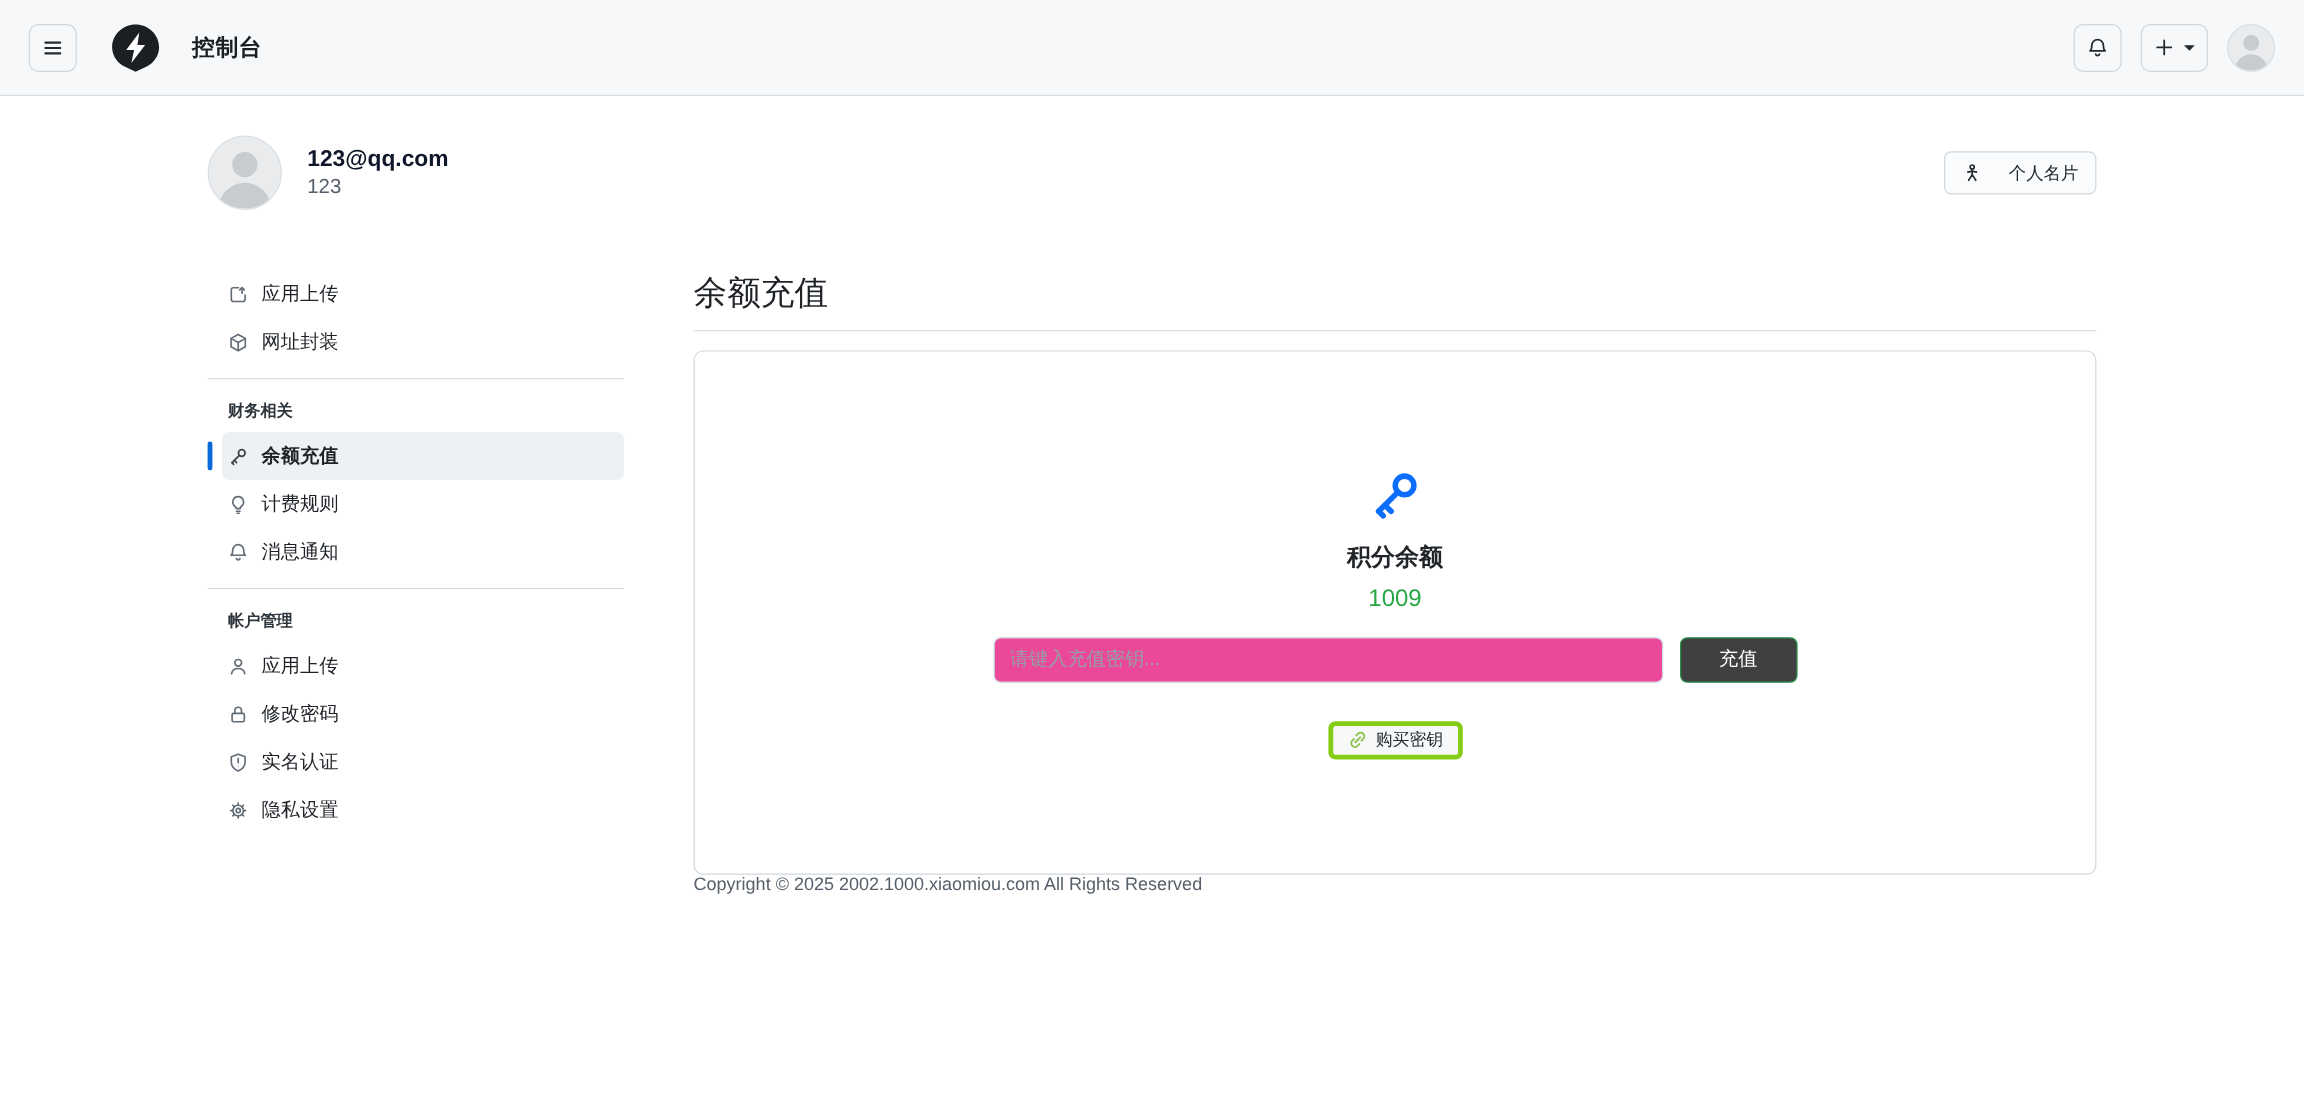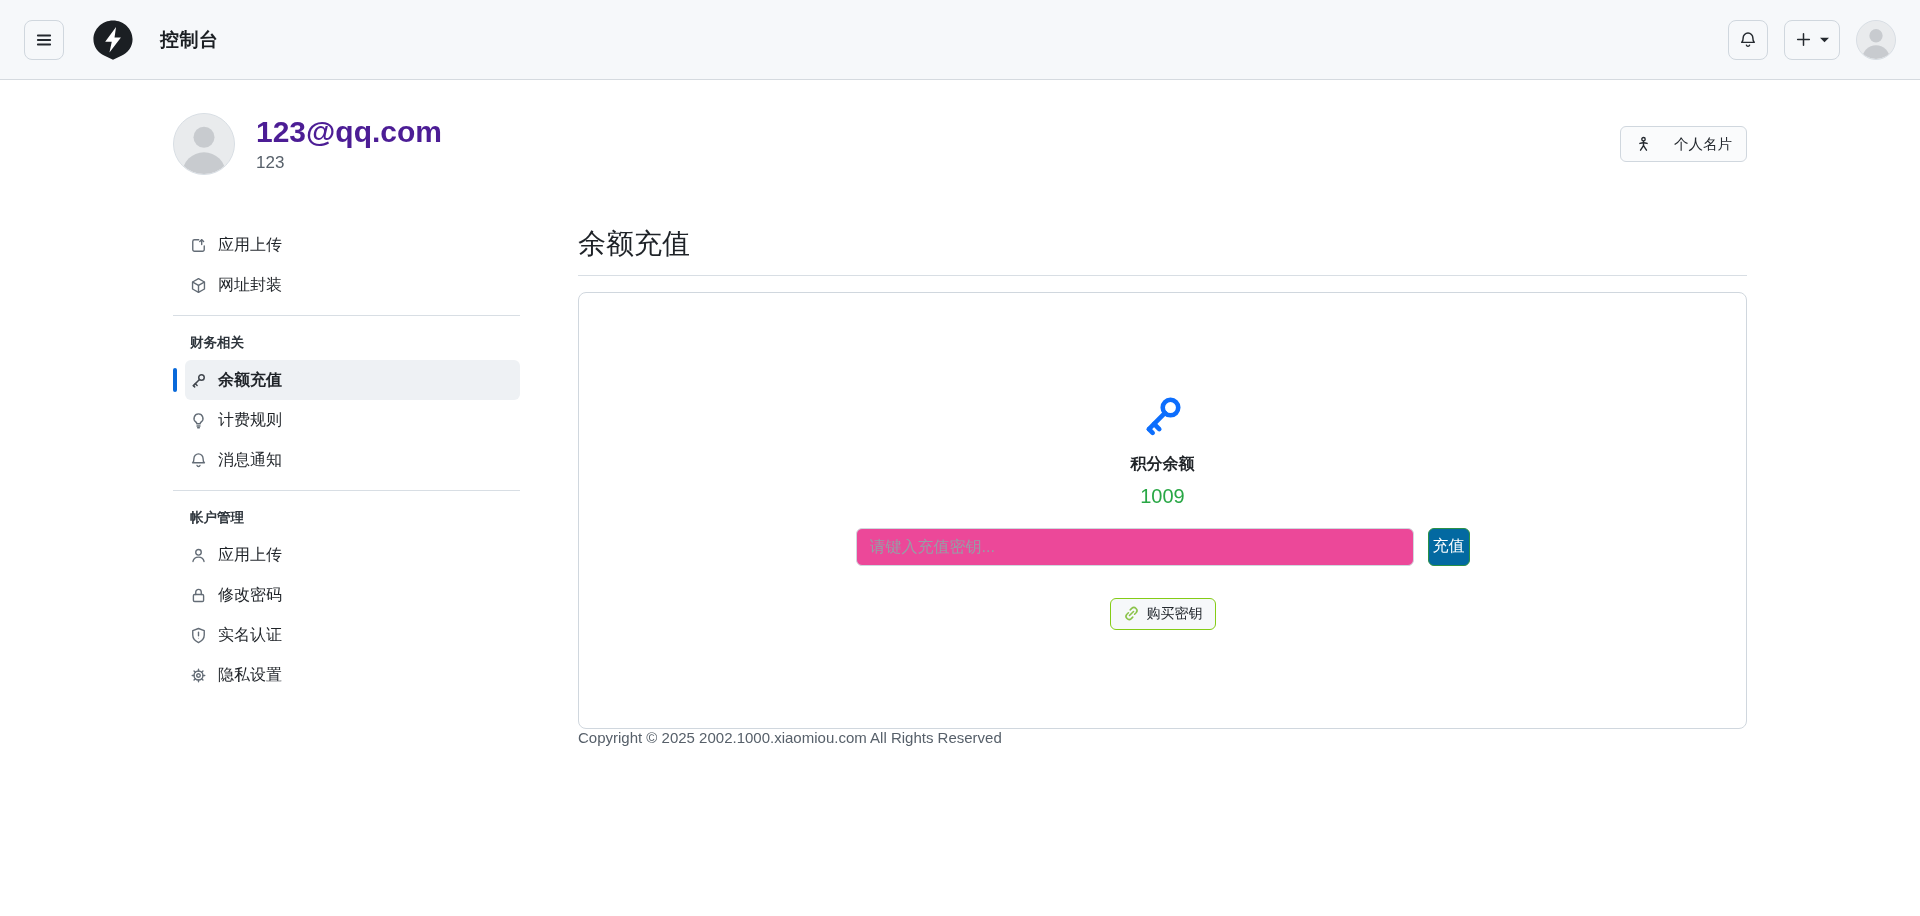--- a/index.html
+++ b/index.html
@@ -39,21 +39,21 @@
 
   
   .container { width: 1574px; margin: 0 auto; }
 
   .profile-row { margin-top: 33px; display: flex; align-items: center; }
   .profile-avatar {
     width: 62px; height: 62px; border-radius: 50%; overflow: hidden;
     border: 1px solid #d8dee4; background: #e9ebed; flex: none;
   }
   .profile-info { margin-left: 21px; }
-  .profile-email { font-size: 30px; font-weight: 700; color: #4c1d95; line-height: 1.15; text-align: right; }
+  .profile-email { font-size: 19px; font-weight: 700; color: #0f172a; line-height: 1.15; text-align: right; }
   .profile-username { font-size: 17px; color: #57606a; margin-top: 3px; }
   .btn-card {
     margin-left: auto; height: 36px; padding: 0 14px;
     border: 1px solid #d0d7de; border-radius: 6px; background: #fafbfc;
     display: inline-flex; align-items: center; gap: 22px;
     font-size: 14.5px; color: #24292f; cursor: pointer;
   }
 
   
   .layout { display: flex; margin-top: 50px; align-items: flex-start; }
@@ -89,40 +89,40 @@
     font-size: 28px; font-weight: 400; color: #1f2328;
     padding-bottom: 12px; border-bottom: 1px solid #d8dee4;
   }
   .card {
     margin-top: 16px;
     height: 437px;
     border: 1px solid #d0d7de; border-radius: 8px; background: #fff;
     display: flex; flex-direction: column; align-items: center; justify-content: center;
   }
   .key-big { color: #0d6efd; }
-  .balance-label { margin-top: 16px; font-size: 16px; font-weight: 700; color: #212529; }
+  .balance-label { margin-top: 16px; font-size: 20px; font-weight: 700; color: #212529; }
   .balance-value { margin-top: 10px; font-size: 20px; font-weight: 400; color: #28a745; }
   .recharge-row { margin-top: 20px; display: flex; align-items: center; gap: 14px; }
   .recharge-input {
     width: 558px; height: 38px;
     border: 1px solid #d0d7de; border-radius: 6px;
     padding: 0 13px; font-size: 16px; background: #ec4899; color: #1f2328;
     font-family: "Liberation Sans", "DejaVu Sans", sans-serif;
     outline: none;
   }
   .recharge-input::placeholder { color: #969ea6; }
   .btn-recharge {
-    height: 38px; padding: 0 4px;
-    background: #0369a1; border: 1px solid #2a9147; border-radius: 6px;
+    height: 38px; padding: 0 32px;
+    background: #404040; border: 1px solid #2a9147; border-radius: 6px;
     color: #ffffff; font-size: 16px; cursor: pointer;
     font-family: Liberation Serif, serif;
   }
   .btn-buy {
     margin-top: 32px; height: 32px; padding: 0 12px;
-    border: 1px solid #84cc16; border-radius: 6px; background: #f6f8fa;
+    border: 4px solid #84cc16; border-radius: 6px; background: #f6f8fa;
     display: inline-flex; align-items: center; gap: 7px;
     font-size: 14px; color: #24292f; cursor: pointer;
     font-family: "Liberation Sans", "DejaVu Sans", sans-serif;
   }
   .btn-buy .link-icon { color: #8bc34a; }
 
   
   .page-footer {
     padding-bottom: 40px;
     text-align: left; font-size: 15px; color: #57606a;

